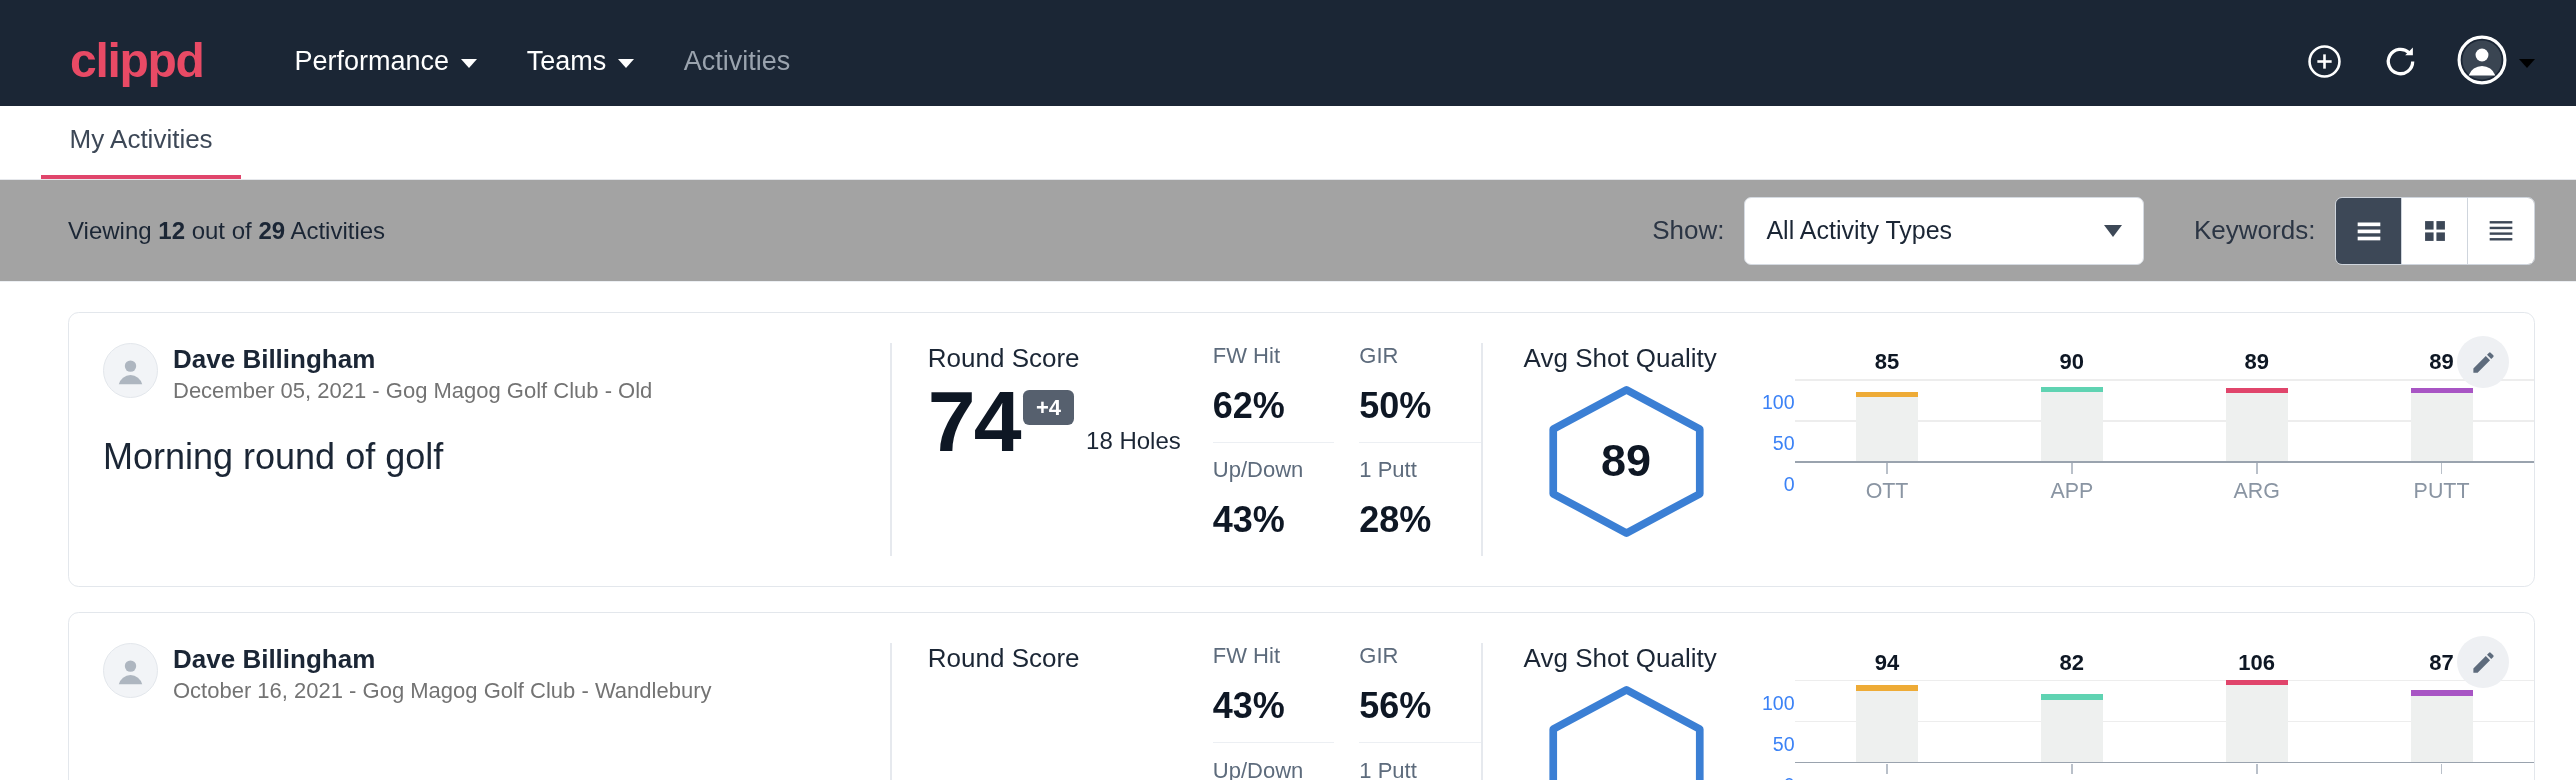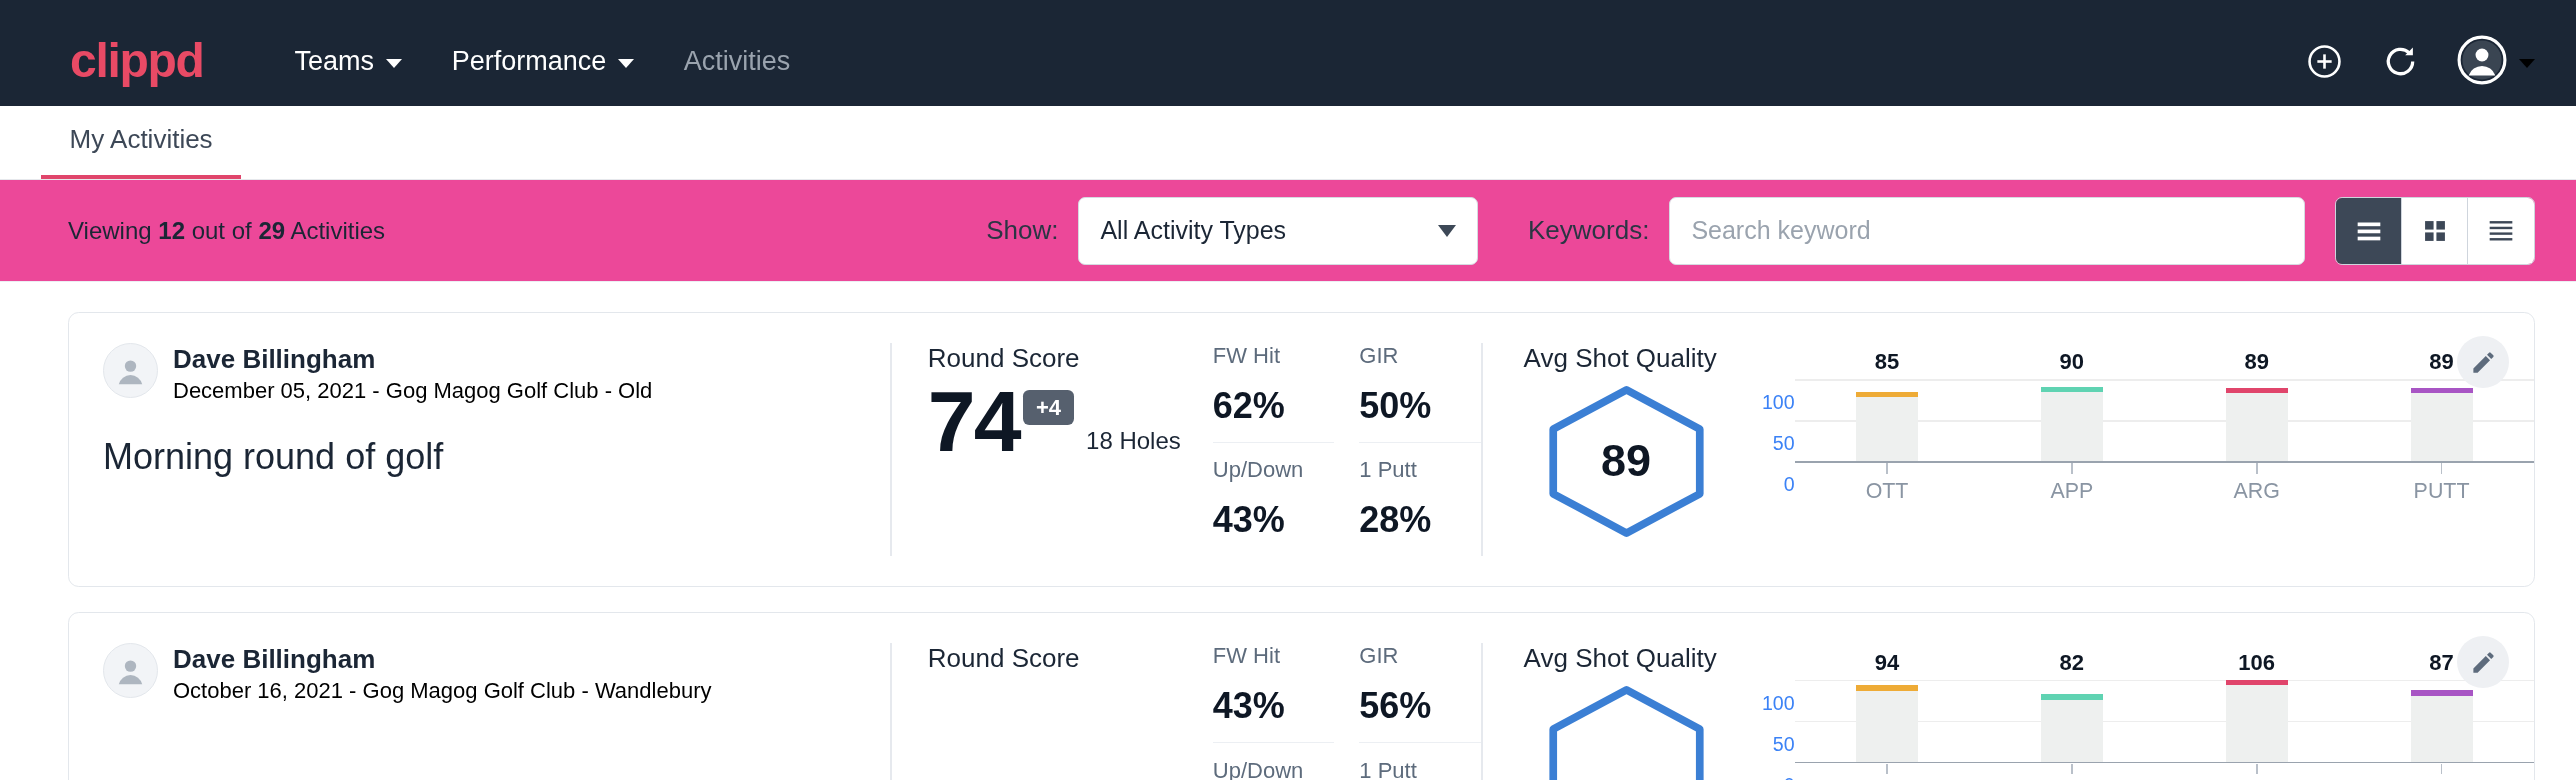--- a/index.html
+++ b/index.html
@@ -69,21 +69,21 @@
     color: #3d4857;
     padding: 0 28.6px 19.6px 28.6px;
     border-bottom: 4.5px solid #e0456b;
     cursor: pointer;
     white-space: nowrap;
   }
 
   
   .filterbar {
     height: 102px;
-    background: #ec4899;
+    background: #a3a3a3;
     display: flex;
     align-items: center;
     padding: 0 41px 0 68px;
     border-bottom: 0.9px solid #eceff3;
   }
   .viewing { font-size: 24px; color: #1b2635; }
   .viewing b { font-weight: 700; }
   .filters-right {
     margin-left: auto;
     display: flex;
@@ -159,21 +159,21 @@
   .who { display: flex; align-items: flex-start; gap: 15px; }
   .who-avatar {
     width: 55px; height: 55px;
     border-radius: 50%;
     background: #f2f4f7;
     border: 1.8px solid #e3e7ec;
     display: flex; align-items: center; justify-content: center;
     flex: 0 0 auto;
   }
   .who-name { font-size: 26px; font-weight: 700; color: #1b2635; line-height: 1.25; }
-  .who-meta { font-size: 22px; color: #000000; line-height: 1.4; }
+  .who-meta { font-size: 22px; color: #737373; line-height: 1.4; }
   .card-title { font-size: 36px; font-weight: 400; color: #1b2635; margin-top: 30px; }
   .card-source { font-size: 21.4px; color: #5d6b7c; margin-top: 32px; }
 
   .divider { width: 1.8px; background: #e6e9ee; flex: 0 0 auto; }
 
   .card-score { width: 321px; padding: 0 0 0 36px; }
   .sec-head { font-size: 26px; color: #1b2635; }
   .score-row { display: flex; align-items: flex-end; margin-top: 3.6px; }
   .score-num {
     font-size: 86px; font-weight: 700; color: #0e1724;
@@ -269,25 +269,25 @@
   }
 </style>
 </head>
 <body>
 
 <div class="navbar">
   <div class="logo">clippd</div>
 
   <div class="nav-links">
     <div class="nav-link">
+      <span>Performance</span>
+      <span class="chev"></span>
+    </div>
+    <div class="nav-link">
       <span>Teams</span>
-      <span class="chev"></span>
-    </div>
-    <div class="nav-link">
-      <span>Performance</span>
       <span class="chev"></span>
     </div>
     <div class="nav-link muted">
       <span>Activities</span>
     </div>
   </div>
 
   <div class="nav-right">
     <div class="icon-btn">
       <svg width="39" height="39" viewBox="0 0 24 24" fill="none" stroke="#ffffff" stroke-width="1.6">
@@ -326,21 +326,20 @@
   </div>
 
   <div class="filters-right">
     <span class="lbl">Show:</span>
     <div class="select">
       <span class="sel-val">All Activity Types</span>
       <span class="sel-chev"></span>
     </div>
 
     <span class="lbl">Keywords:</span>
-    <input class="search" type="text" placeholder="Search keyword" style="">
 
     <div class="viewtoggle">
       <div class="vt-btn active">
         <svg width="34" height="34" viewBox="0 0 24 24">
           <rect x="4" y="6" width="16" height="2.6" fill="#ffffff"></rect>
           <rect x="4" y="11" width="16" height="2.6" fill="#ffffff"></rect>
           <rect x="4" y="16" width="16" height="2.6" fill="#ffffff"></rect>
         </svg>
       </div>
       <div class="vt-btn">

